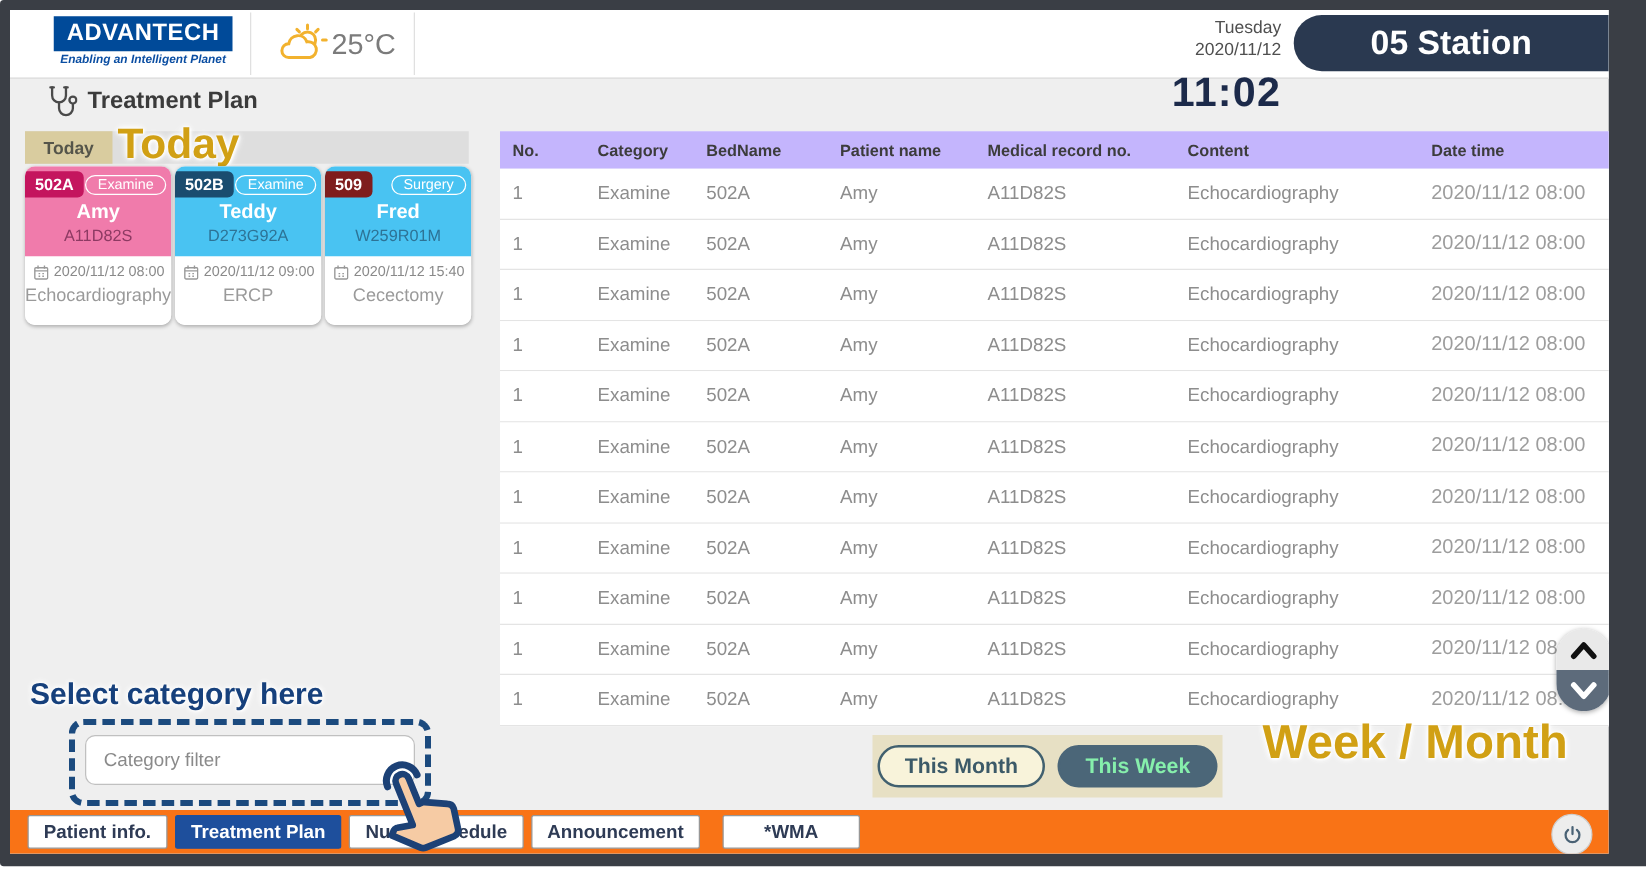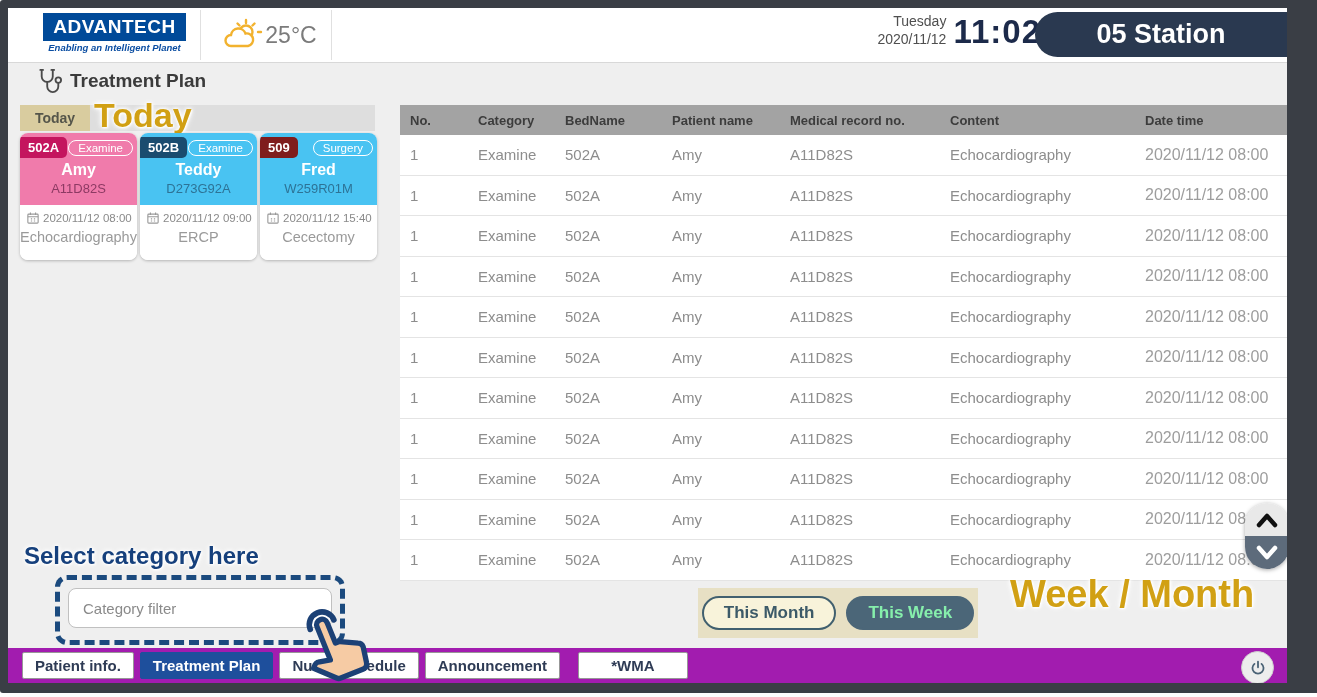--- a/index.html
+++ b/index.html
@@ -8,21 +8,21 @@
   #screen{position:absolute;left:8px;top:8px;width:1279px;height:675px;background:#efefef;overflow:hidden;}
 
   
   .topbar{position:absolute;left:0;top:0;width:1279px;height:54px;background:#fff;border-bottom:1px solid #d8d8d8;}
   .vsep{position:absolute;top:2px;height:50px;width:1px;background:#e0e0e0;}
   .logo{position:absolute;left:24px;top:5px;width:165px;text-align:center;}
   .logo-box{background:#004a99;color:#fff;font-weight:bold;font-size:19px;letter-spacing:.5px;padding:3px 10px;display:inline-block;}
   .logo-tag{color:#0b4ea2;font-style:italic;font-weight:bold;font-size:9.5px;margin-top:1px;}
   .weather{position:absolute;left:202px;top:0;width:120px;height:54px;display:flex;align-items:center;justify-content:center;gap:2px;}
   .temp{font-size:23px;color:#7b7b7b;}
-  .dtgroup{position:absolute;right:246px;top:5px;display:flex;align-items:flex-start;gap:7px;}
+  .dtgroup{position:absolute;right:262px;top:5px;display:flex;align-items:flex-end;gap:7px;flex-direction:column;}
   .dt-stack{text-align:right;color:#4f4f4f;font-size:14px;line-height:1.25;}
   .time{font-size:33px;font-weight:bold;color:#1c2a4a;letter-spacing:1px;}
   .station{position:absolute;right:0;top:4px;width:252px;height:45px;background:#2a3950;border-radius:24px 0 0 24px;color:#fff;font-weight:bold;font-size:27px;display:flex;align-items:center;justify-content:center;}
 
   
   .ptitle{position:absolute;left:30px;top:60px;display:flex;align-items:center;gap:8px;font-size:19px;font-weight:bold;color:#3b3b3b;}
   .todaybar{position:absolute;left:12px;top:97px;width:355px;height:26px;background:#dedede;}
   .todaychip{position:absolute;left:0;top:0;width:70px;height:26px;background:#d9cc9f;color:#55554a;font-weight:bold;font-size:14px;display:flex;align-items:center;justify-content:center;}
 
   
@@ -40,21 +40,21 @@
   .cat-pill{border:1.5px solid #fff;border-radius:10px;font-size:11.5px;padding:1px 9px;color:#fff;}
   .card-name{font-weight:bold;font-size:16px;margin-top:3px;}
   .card-record{font-size:13px;margin-top:2px;}
   .card-bottom{height:55px;background:#fff;}
   .card-date{display:flex;align-items:center;gap:4px;font-size:11.5px;color:#8a8a8a;margin:7px 0 0 7px;white-space:nowrap;}
   .card-content{font-size:14.5px;color:#9a9a9a;text-align:center;margin-top:5px;white-space:nowrap;}
 
   
   .table{position:absolute;left:392px;top:97px;width:890px;background:#fff;border-right:1px solid #ddd;}
   .thead,.trow{display:grid;grid-template-columns:68px 87px 107px 118px 160px 195px 1fr;align-items:center;box-sizing:border-box;}
-  .thead{height:30px;background:#a3a3a3;font-weight:bold;font-size:13px;color:#3c3c3c;}
+  .thead{height:30px;background:#c4b5fd;font-weight:bold;font-size:13px;color:#3c3c3c;}
   .trow{height:40.5px;background:#fff;border-bottom:1px solid #e4e4e4;font-size:15px;color:#8d8d8d;}
   .hcell,.tcell{padding-left:10px;white-space:nowrap;overflow:hidden;}
   .trow .c6{font-size:16px;color:#9d9d9d;}
 
   
   .scrollpill{position:absolute;left:1237px;top:495px;width:44px;height:66px;border-radius:22px;overflow:hidden;box-shadow:0 1px 4px rgba(0,0,0,.35);z-index:30;}
   .scr-up{height:33px;background:#e9e9e9;display:flex;align-items:center;justify-content:center;cursor:pointer;}
   .scr-dn{height:33px;background:#5d6b7b;display:flex;align-items:center;justify-content:center;cursor:pointer;}
 
   
@@ -62,21 +62,21 @@
   .filter-input{position:absolute;left:60px;top:580px;width:234px;height:38px;border:1px solid #c0c0c0;border-radius:8px;background:#fff;font-size:15px;color:#555;padding:0 14px;font-family:"Liberation Sans",sans-serif;z-index:11;}
   .filter-input::placeholder{color:#8a8a8a;}
   .hand{position:absolute;left:283px;top:585px;z-index:50;transform:rotate(-22deg);}
 
   
   .rangepanel{position:absolute;left:690px;top:580px;width:280px;height:50px;background:#e7e0c4;display:flex;align-items:center;justify-content:center;gap:10px;}
   .btn-month{height:34px;padding:0 20px;border-radius:17px;background:#f8f3da;border:2px solid #41606f;color:#3c5a68;font-weight:bold;font-size:17px;font-family:"Liberation Sans",sans-serif;cursor:pointer;}
   .btn-week{height:34px;padding:0 20px;border-radius:17px;background:#4b6678;border:2px solid #4b6678;color:#86efac;font-weight:bold;font-size:17px;font-family:"Liberation Sans",sans-serif;cursor:pointer;}
 
   
-  .bottombar{position:absolute;left:0;top:640px;width:1279px;height:35px;background:#a21caf;}
+  .bottombar{position:absolute;left:0;top:640px;width:1279px;height:35px;background:#f97316;}
   .nav{position:absolute;left:14px;top:4px;display:flex;gap:6px;}
   .navbtn{height:27px;min-width:96px;padding:0 12px;background:#fff;border:1px solid #979797;border-radius:2px;font-weight:bold;font-size:15px;color:#2e3b55;font-family:"Liberation Sans",sans-serif;cursor:pointer;}
   .navbtn.active{background:#1e4f9c;border-color:#1e4f9c;color:#fff;}
   .navbtn.wma{margin-left:12px;min-width:110px;}
   .powerbtn{position:absolute;right:13px;top:3px;width:31px;height:31px;border-radius:50%;background:#ededed;border:1px solid #cfcfcf;display:flex;align-items:center;justify-content:center;cursor:pointer;}
 </style>
 </head>
 <body>
 
 <div id="frame">

